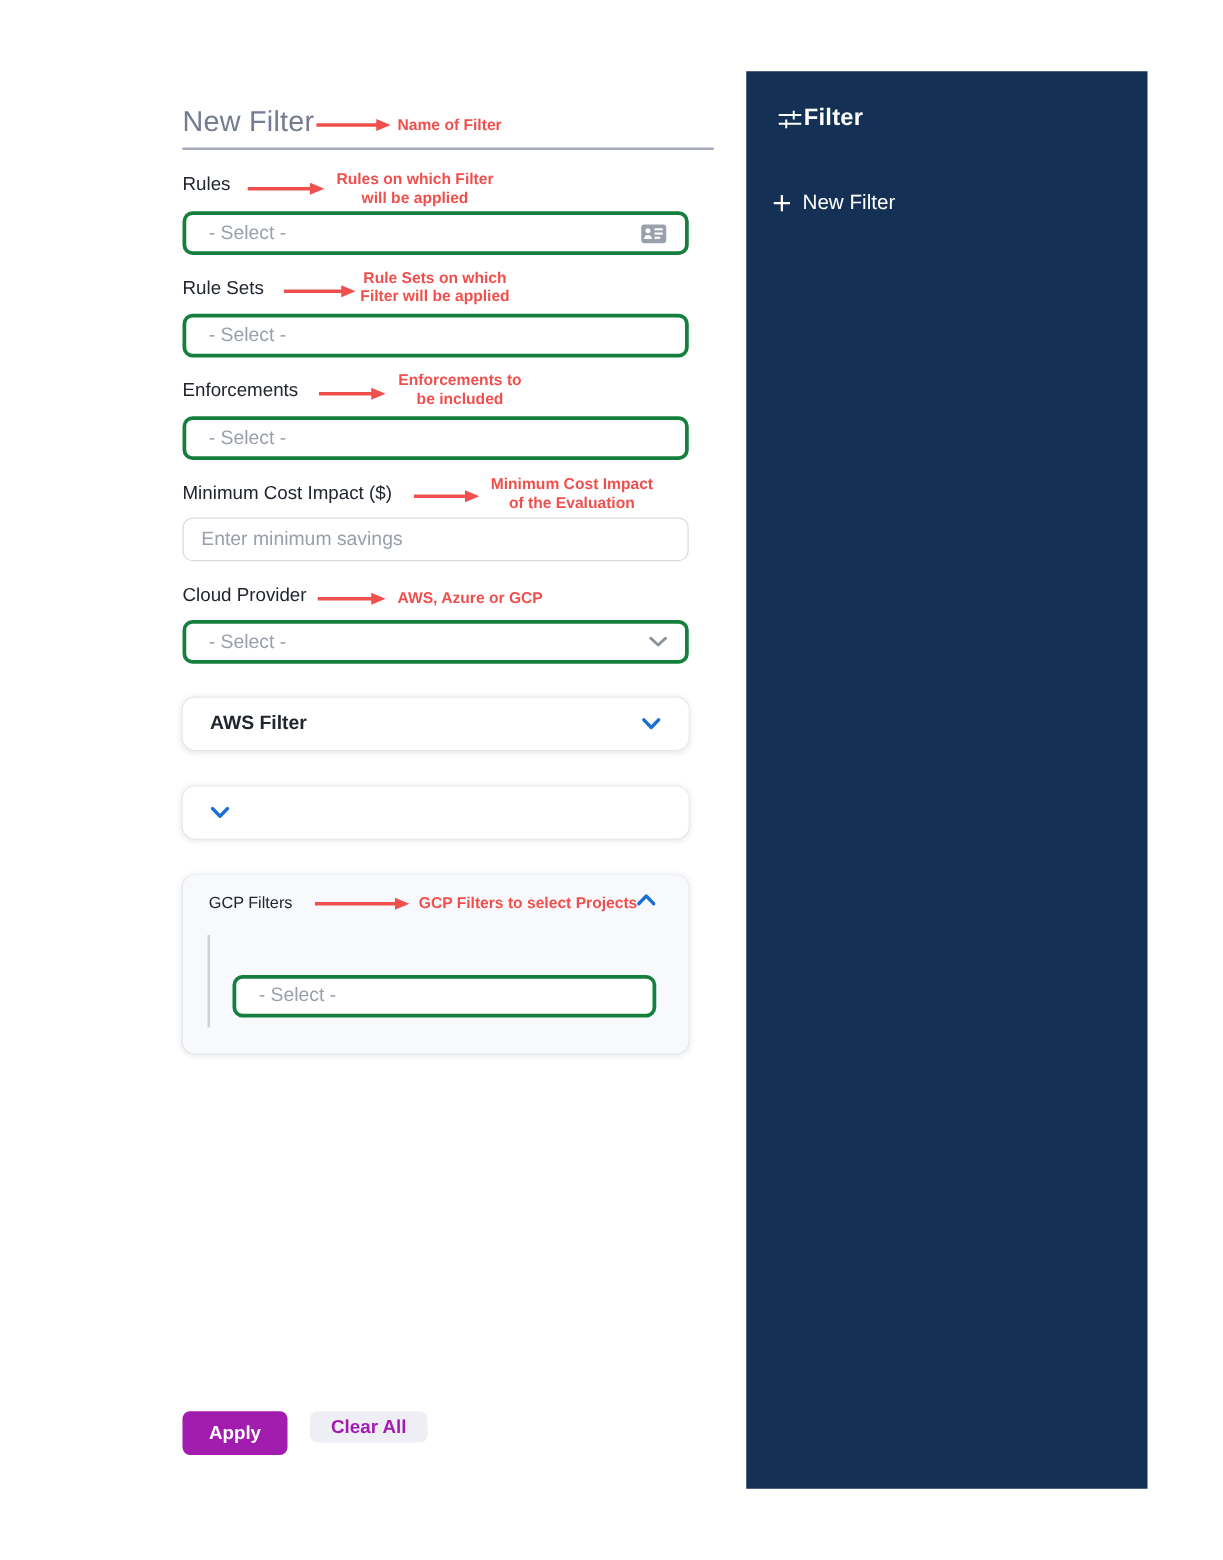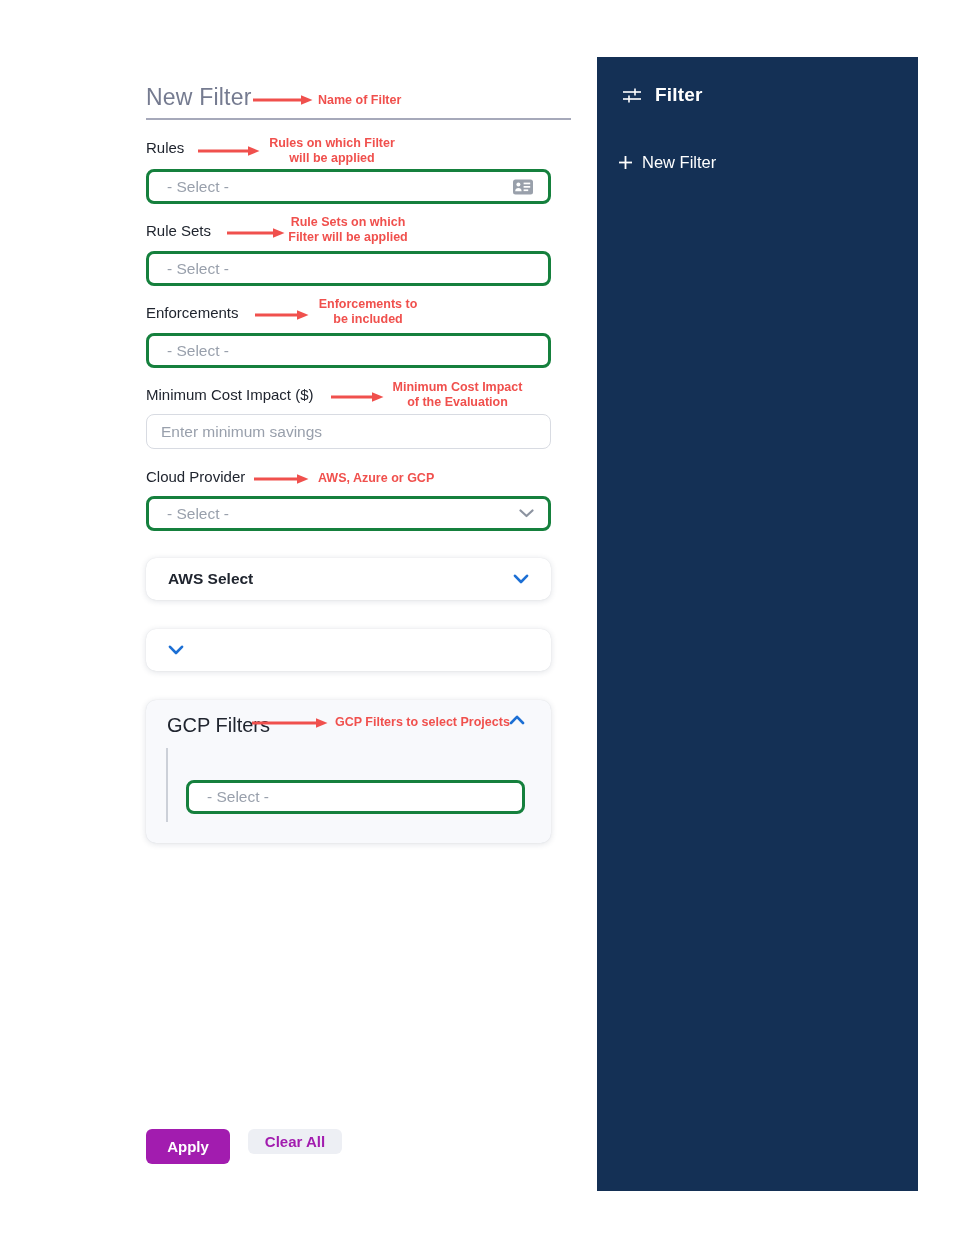--- a/index.html
+++ b/index.html
@@ -38,21 +38,21 @@
   .gcp-select { position:absolute; left:40px; top:80px; width:339px; height:34px; }
 
   .btn { border:none; border-radius:6px; font-family:"Liberation Sans", sans-serif;
          font-size:15px; font-weight:700; cursor:pointer; }
   .btn-apply { width:84px; height:35px; background:#a21caf; color:#ffffff; }
   .btn-clear { width:94px; height:25px; background:#edeff4; color:#a21caf; }
 
   
   .sidebar { position:absolute; left:597px; top:57px; width:321px; height:1134px;
              background:#143055; color:#ffffff; }
-  .sidebar-header { position:absolute; left:24px; top:27px; display:flex; align-items:center; gap:12px; }
+  .sidebar-header { position:absolute; left:24px; top:27px; display:flex; align-items:center; gap:0; }
   .sidebar-title { font-size:19px; font-weight:700; color:#ffffff; letter-spacing:.2px; }
   .sidebar-item { position:absolute; left:21px; top:96px; display:flex; align-items:center;
                   gap:9px; cursor:pointer; }
   .sidebar-item-label { font-size:16.5px; font-weight:400; color:#ffffff; }
 </style>
 </head>
 <body>
 
 <div class="page">
 
@@ -121,34 +121,34 @@
   </svg>
   <div class="abs ann left" style="left:318px; top:471px;">AWS, Azure or GCP</div>
   <div class="abs select-box" style="left:146px; top:496px;">
     <span class="ph">- Select -</span>
     <svg width="15" height="9" viewBox="0 0 15 9">
       <polyline points="1.5,1.5 7.5,7 13.5,1.5" fill="none" stroke="#8c93a0" stroke-width="2.2" stroke-linecap="round" stroke-linejoin="round"></polyline>
     </svg>
   </div>
 
   <div class="abs card collapsed" style="left:146px; top:558px;">
-    <span class="card-title">AWS Select</span>
+    <span class="card-title">AWS Filter</span>
     <svg width="16" height="10" viewBox="0 0 16 10">
       <polyline points="2,1.8 8,8 14,1.8" fill="none" stroke="#1c6fd4" stroke-width="2.6" stroke-linecap="round" stroke-linejoin="round"></polyline>
     </svg>
   </div>
 
   <div class="abs card collapsed" style="left:146px; top:629px;">
     <svg width="16" height="10" viewBox="0 0 16 10">
       <polyline points="2,1.8 8,8 14,1.8" fill="none" stroke="#1c6fd4" stroke-width="2.6" stroke-linecap="round" stroke-linejoin="round"></polyline>
     </svg>
   </div>
 
   <div class="abs card expanded" style="left:146px; top:700px;">
-    <div class="abs field-label" style="left:21px; top:14px; font-size:20px;">GCP Filters</div>
+    <div class="abs field-label" style="left:21px; top:14px; font-size:13px;">GCP Filters</div>
     <svg class="abs arrow" style="left:106px; top:17px;" width="76" height="12" viewBox="0 0 76 12">
       <line x1="0" y1="6" x2="65" y2="6" stroke="#f0504d" stroke-width="2.8"></line>
       <polygon points="64,1.2 75.5,6 64,10.8" fill="#f0504d"></polygon>
     </svg>
     <div class="abs ann left" style="left:189px; top:15px;">GCP Filters to select Projects</div>
     <svg class="abs" style="left:363px; top:15px;" width="16" height="10" viewBox="0 0 16 10">
       <polyline points="2,8 8,1.8 14,8" fill="none" stroke="#1c6fd4" stroke-width="2.6" stroke-linecap="round" stroke-linejoin="round"></polyline>
     </svg>
     <div class="gcp-divider"></div>
     <div class="gcp-inner-label">GCP Project</div>

